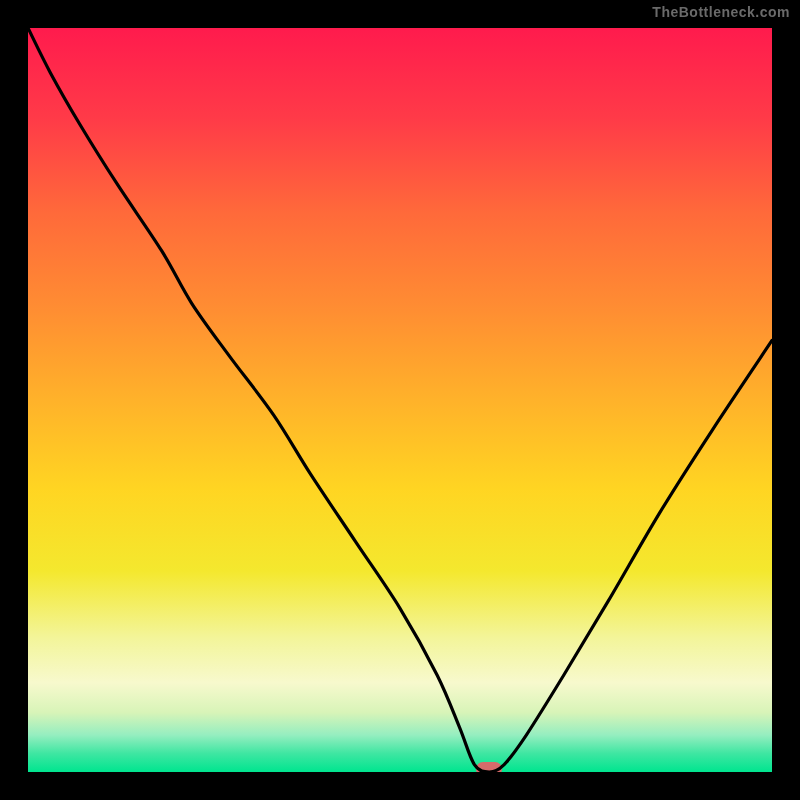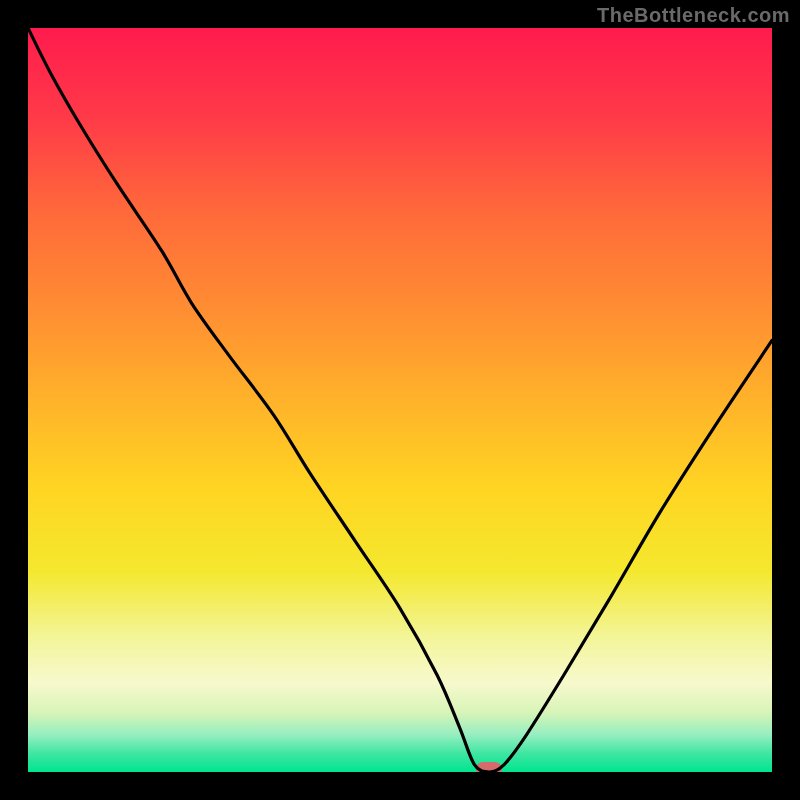--- a/index.html
+++ b/index.html
@@ -14,21 +14,21 @@
     position: relative;
     width: 800px;
     height: 800px;
     background: #000;
   }
   .watermark {
     position: absolute;
     top: 4px;
     right: 10px;
     font-family: Arial, Helvetica, sans-serif;
-    font-size: 20px;
+    font-size: 14px;
     font-weight: bold;
     color: #6a6a6a;
     letter-spacing: 0.5px;
     z-index: 20;
   }
   .plot {
     position: absolute;
     left: 28px;
     top: 28px;
     width: 744px;

